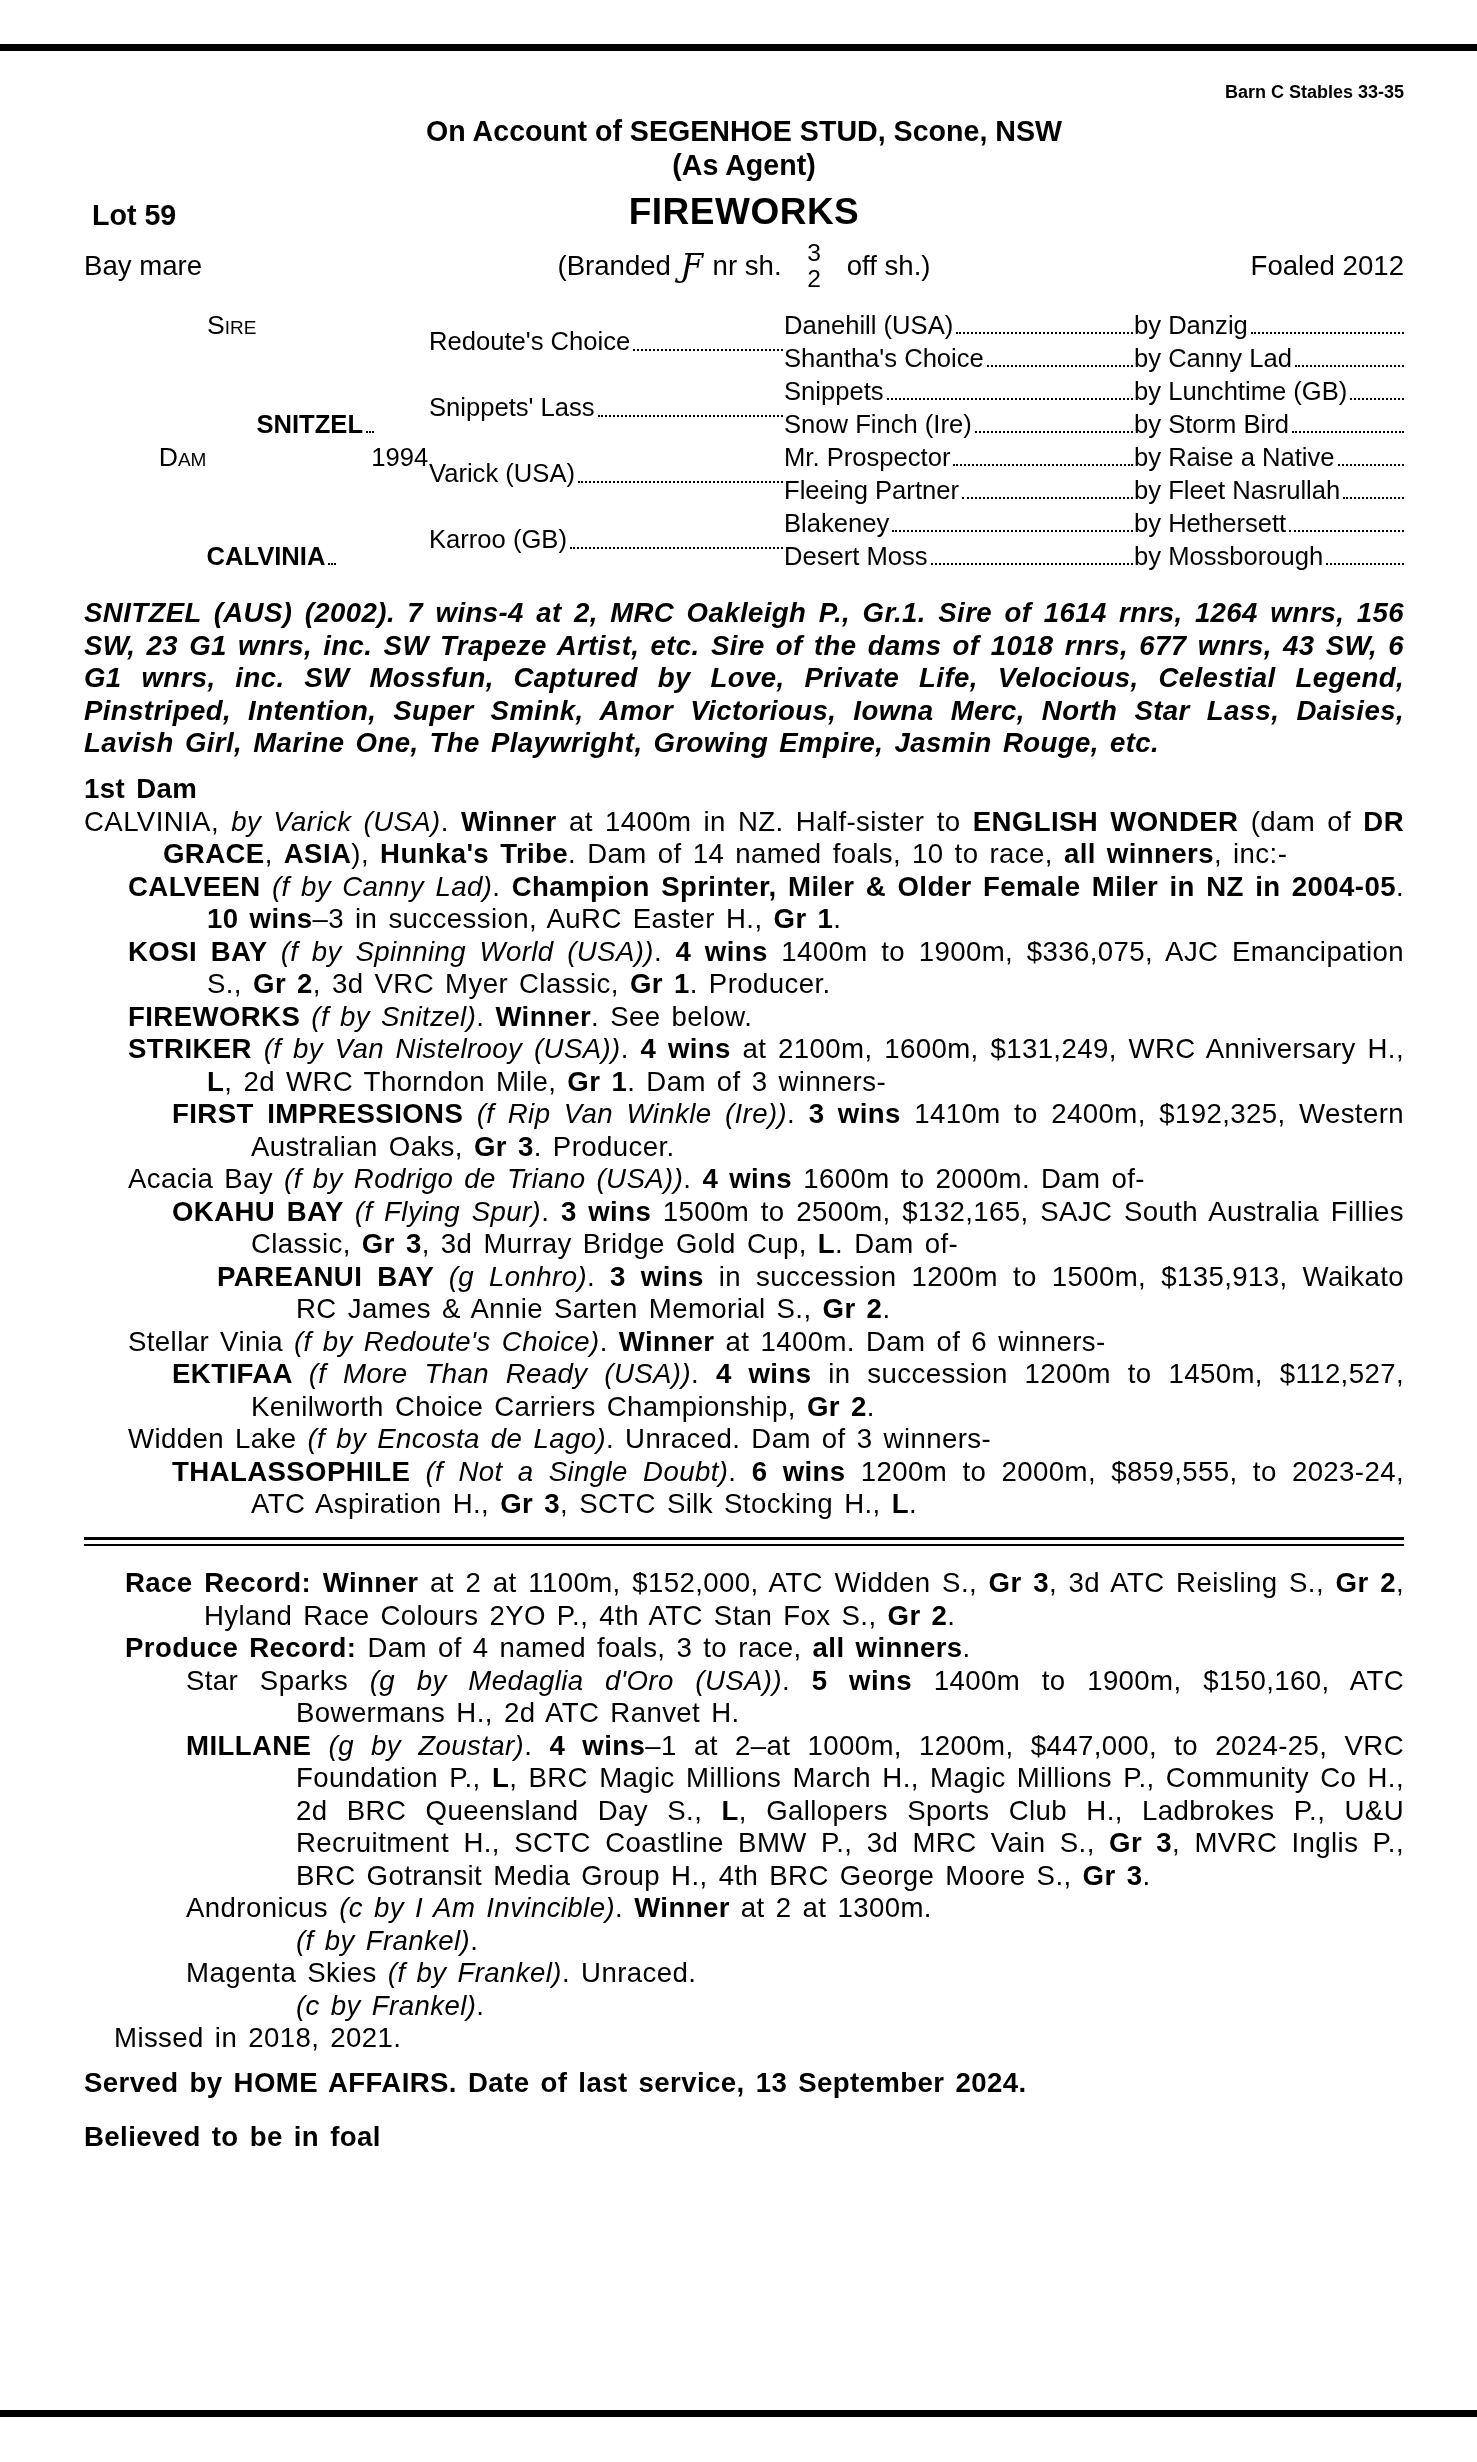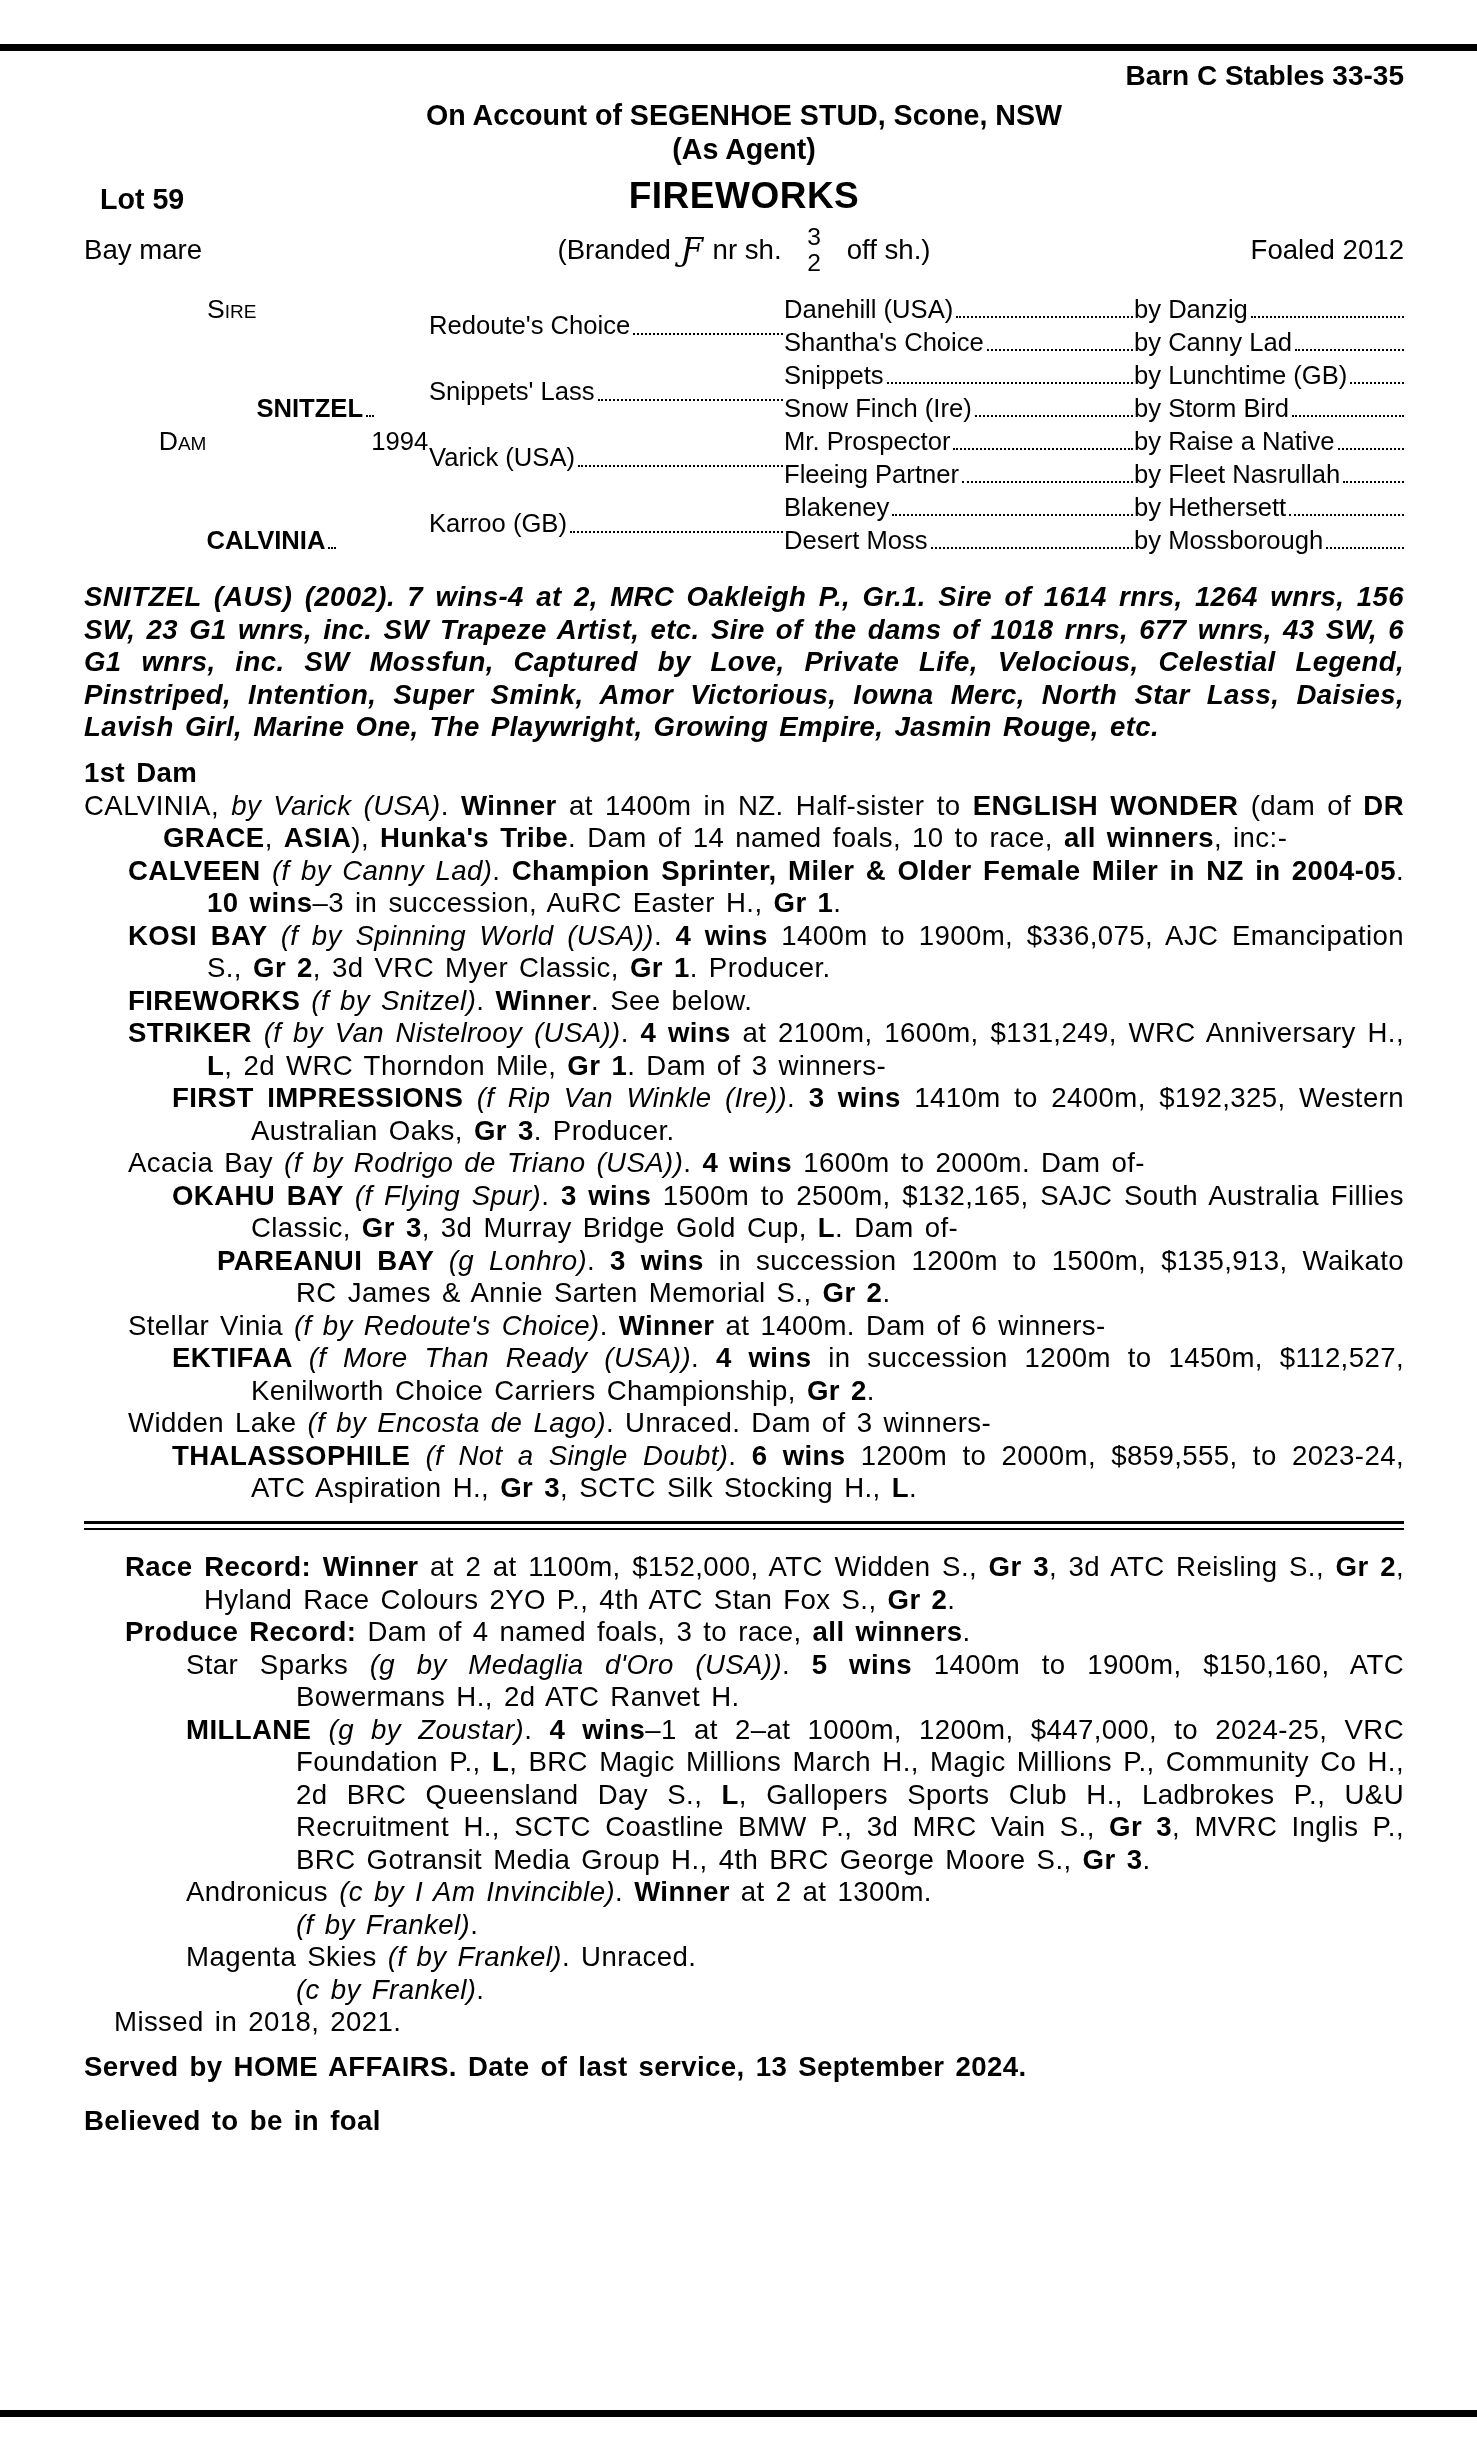--- a/index.html
+++ b/index.html
@@ -5,25 +5,25 @@
   html,body{margin:0;padding:0;background:#fff;}
   body{width:1478px;height:2463px;overflow:hidden;color:#000;
        font-family:"Liberation Sans",sans-serif;font-size:27.6px;line-height:32.5px;}
   .page{position:relative;width:1478px;height:2463px;background:#fff;}
   .rule{position:absolute;left:0;width:1478px;height:6.9px;background:#000;}
   .rule.top{top:44px}
   .rule.bottom{top:2410px}
   .content{position:absolute;left:84px;top:0;width:1320px;}
 
   
-  .barn{margin-top:60px;text-align:right;font-weight:700;font-size:28px;}
+  .barn{margin-top:76px;text-align:right;font-weight:700;font-size:18px;}
   .account{text-align:center;font-weight:700;font-size:28.6px;margin-top:6.9px;}
   .agent{text-align:center;font-weight:700;font-size:28.6px;margin-top:1px;}
   .lot-row{position:relative;text-align:center;margin-top:7.9px;height:45px;}
-  .lot{position:absolute;left:16px;bottom:3px;font-weight:700;font-size:28.6px;}
+  .lot{position:absolute;left:8px;bottom:3px;font-weight:700;font-size:28.6px;}
   .horse{font-weight:700;font-size:37px;line-height:45px;letter-spacing:0.5px;}
   .detail-row{display:grid;grid-template-columns:1fr auto 1fr;align-items:center;height:63px;}
   .sex{justify-self:start}
   .foaled{justify-self:end}
   .brandg{display:flex;align-items:center;gap:9.9px;}
   .brand-mark{font-family:"DejaVu Serif",serif;font-style:italic;font-size:31.5px;line-height:31.5px;}
   .stack{display:flex;flex-direction:column;text-align:center;font-size:24.6px;line-height:25.6px;margin:0 15.8px;}
 
   
   .pedigree{display:grid;grid-template-columns:345px 355px 350px 271px;grid-auto-rows:33px;

